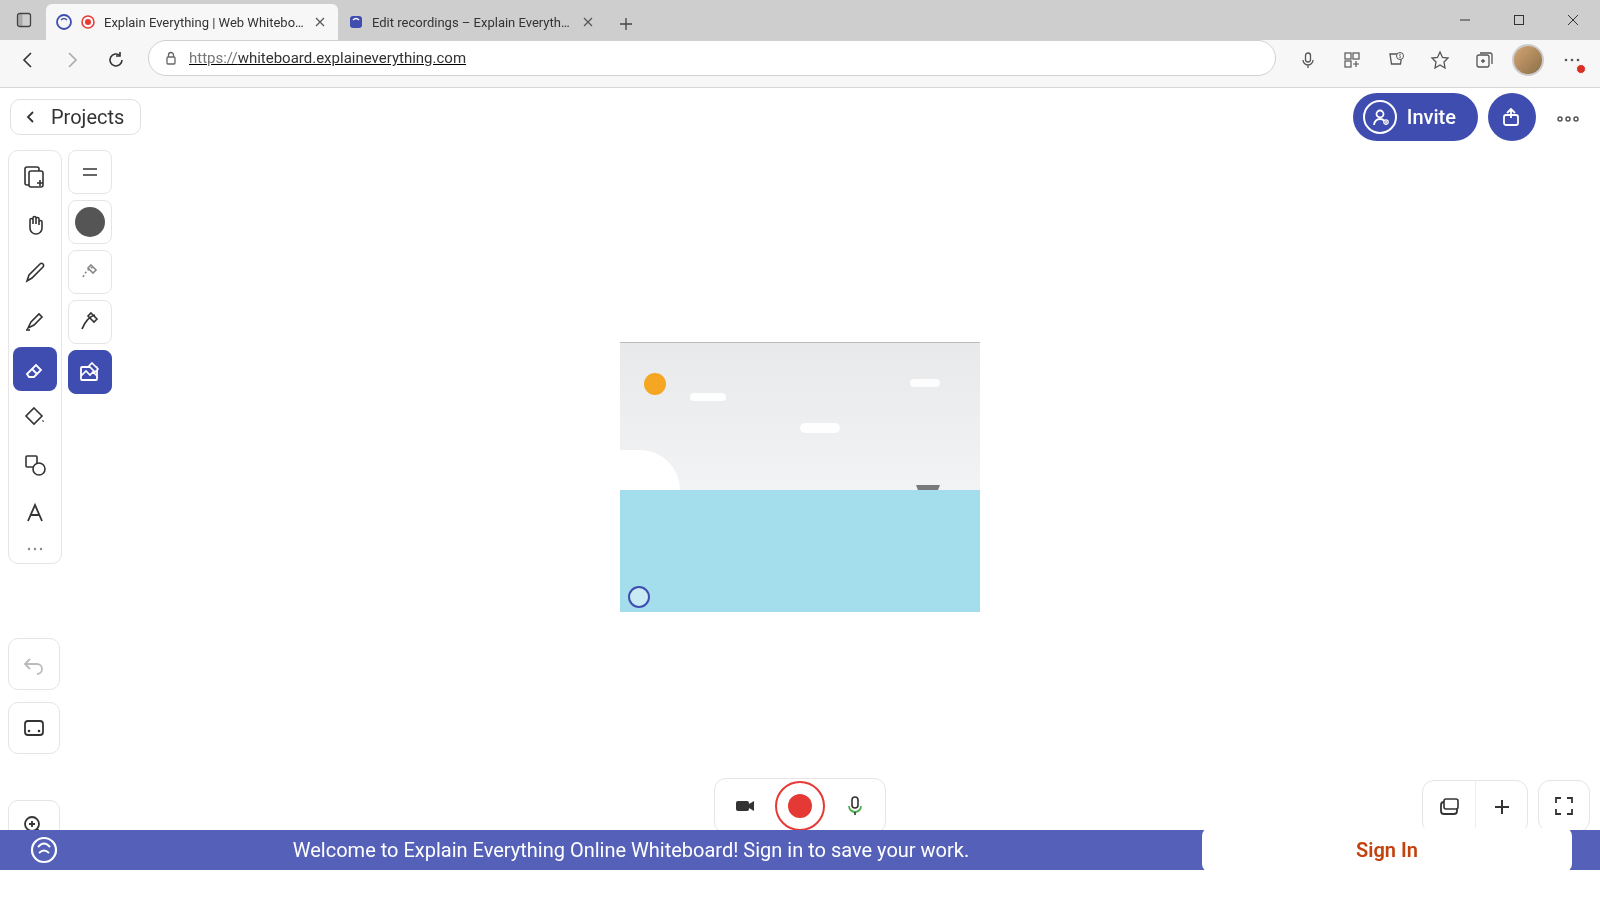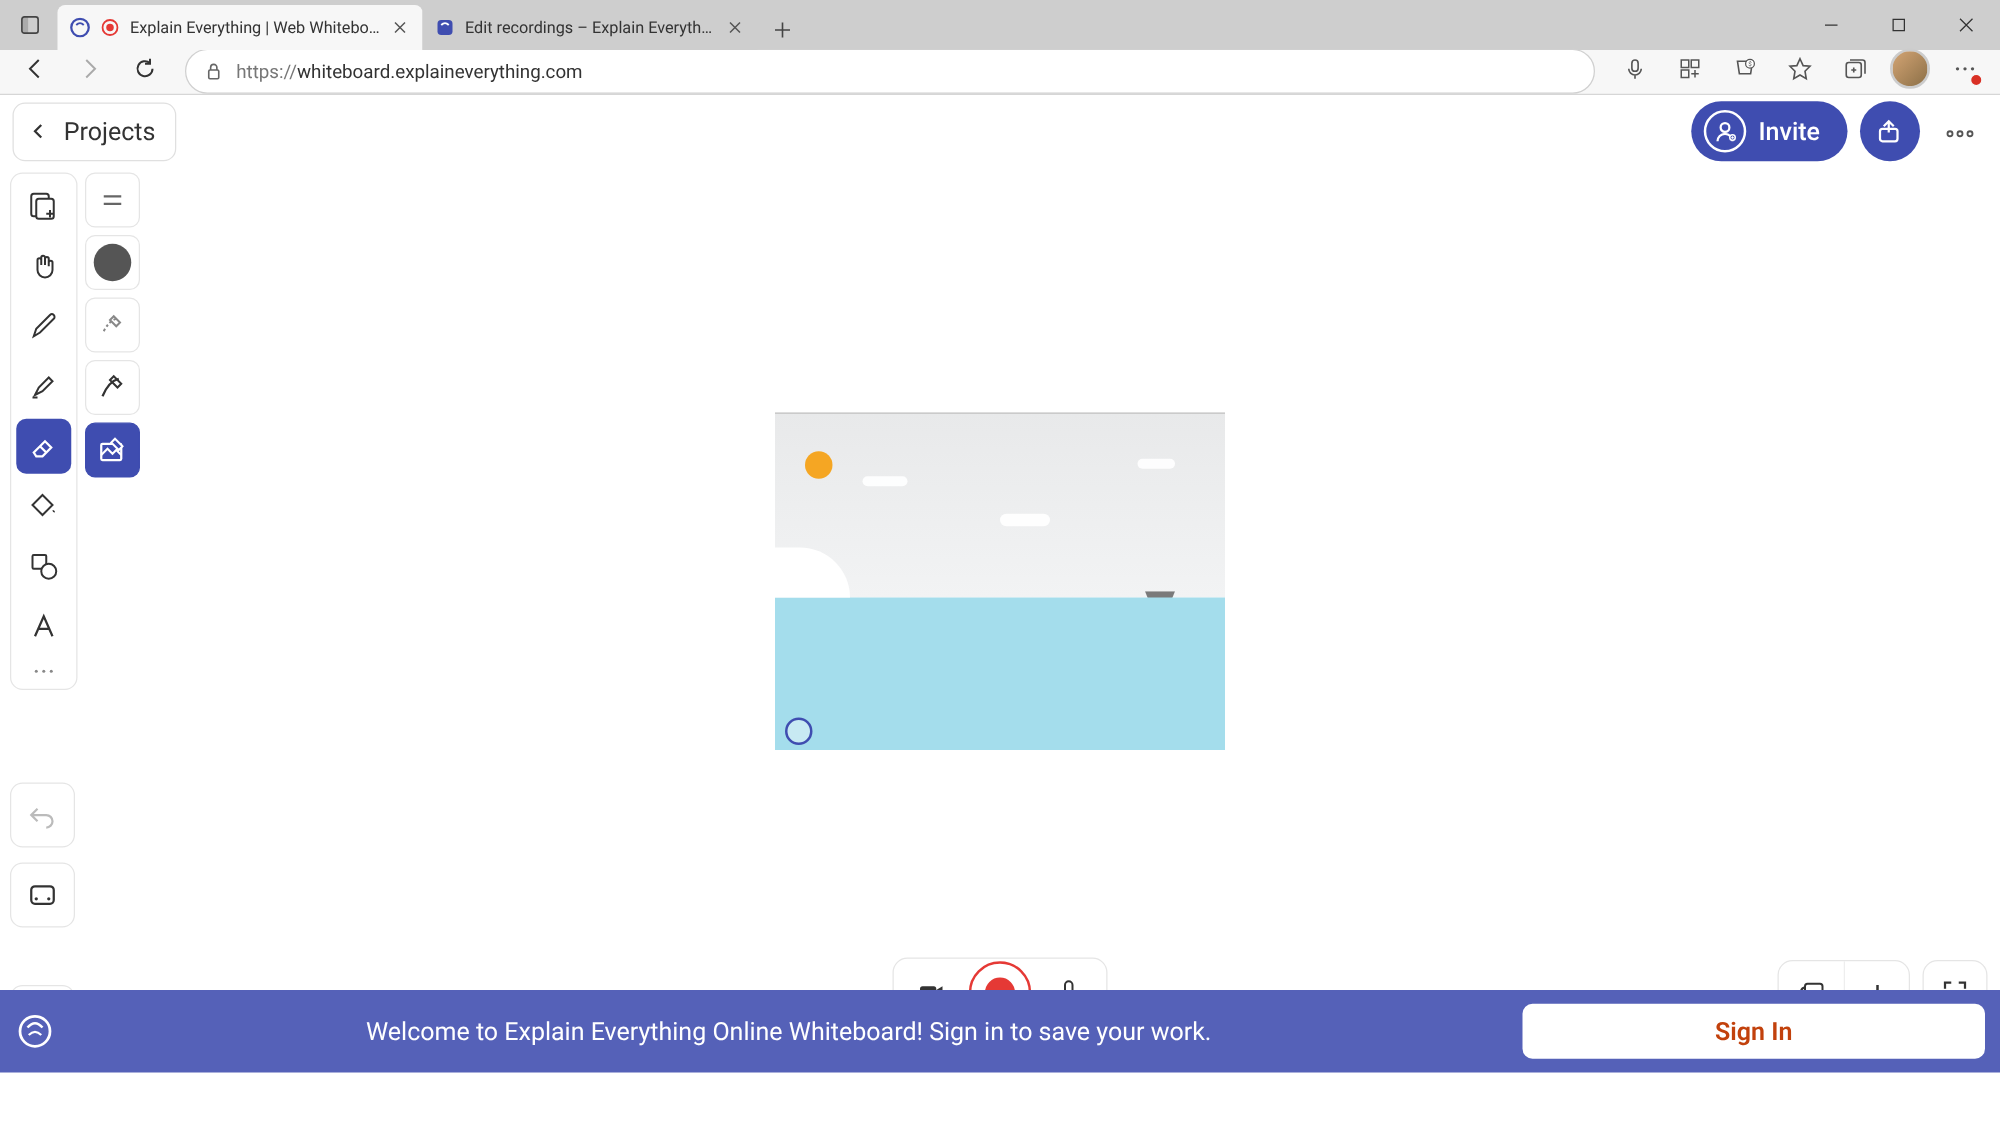--- a/index.html
+++ b/index.html
@@ -10,34 +10,34 @@
 .tab-panel-btn { width: 32px; height: 32px; margin: 4px 6px 4px 0; display: flex; align-items: center; justify-content: center; border-radius: 4px; }
 .tab { height: 36px; background: #cecece; display: flex; align-items: center; padding: 0 10px; max-width: 300px; border-radius: 6px 6px 0 0; font-size: 13px; color: #333; gap: 8px; position: relative; }
 .tab.active { background: #f7f7f7; }
 .tab-favicon { width: 16px; height: 16px; display: flex; align-items: center; justify-content: center; }
 .tab-title { white-space: nowrap; overflow: hidden; text-overflow: ellipsis; max-width: 200px; }
 .tab-close { width: 16px; height: 16px; display: flex; align-items: center; justify-content: center; color: #555; }
 .new-tab { width: 32px; height: 32px; display: flex; align-items: center; justify-content: center; margin-left: 4px; color: #444; font-size: 18px; }
 .window-controls { margin-left: auto; display: flex; height: 40px; }
 .win-btn { width: 54px; display: flex; align-items: center; justify-content: center; color: #333; }
 
-.browser-bar { height: 36px; background: #f7f7f7; border-bottom: 1px solid #d6d6d6; display: flex; align-items: flex-end; padding: 0 8px; gap: 4px; }
+.browser-bar { height: 48px; background: #f7f7f7; border-bottom: 1px solid #d6d6d6; display: flex; align-items: flex-start; padding: 0 8px; gap: 4px; text-decoration: underline; }
 .nav-btn { width: 40px; height: 40px; display: flex; align-items: center; justify-content: center; color: #333; border-radius: 4px; }
 .nav-btn.disabled { color: #aaa; }
 .url-bar { flex: 1; height: 36px; background: #fff; border: 1px solid #d0d0d0; border-radius: 18px; display: flex; align-items: center; padding: 0 14px; margin: 0 8px; gap: 10px; }
 .url-text { font-size: 15px; color: #333; }
 .url-text .protocol { color: #777; }
 .bar-icon { width: 40px; height: 40px; display: flex; align-items: center; justify-content: center; color: #444; position: relative; }
 .profile-pic { width: 32px; height: 32px; border-radius: 50%; background: linear-gradient(135deg, #d4a574, #8b6f47); border: 2px solid #ccc; }
 .notif-dot { position: absolute; bottom: 6px; right: 6px; width: 10px; height: 10px; background: #d93025; border-radius: 50%; border: 1.5px solid #f7f7f7; }
 
 
 .app { position: relative; height: 782px; background: #fff; }
 .app-header { height: 58px; display: flex; align-items: center; padding: 0 10px; gap: 8px; }
-.header-btn { height: 47px; border: 1px solid #e0e0e0; border-radius: 10px; background: #fff; display: flex; align-items: center; padding: 0 16px; font-size: 20px; color: #333; gap: 10px; }
+.header-btn { height: 36px; border: 1px solid #e0e0e0; border-radius: 10px; background: #fff; display: flex; align-items: center; padding: 0 16px; font-size: 20px; color: #333; gap: 10px; }
 .header-btn.projects { padding-left: 10px; }
 .back-arrow { width: 20px; height: 20px; display: flex; align-items: center; justify-content: center; }
 .chevron-down { width: 18px; height: 18px; display: flex; align-items: center; justify-content: center; color: #666; }
 .header-right { margin-left: auto; display: flex; gap: 10px; align-items: flex-end; }
 .invite-btn { height: 48px; background: #3f4db0; color: #fff; border-radius: 24px; display: flex; align-items: center; padding: 0 22px 0 10px; gap: 10px; font-size: 20px; font-weight: 500; }
 .invite-icon { width: 34px; height: 34px; border: 2px solid #fff; border-radius: 50%; display: flex; align-items: center; justify-content: center; }
 .share-btn { width: 48px; height: 48px; background: #3f4db0; color: #fff; border-radius: 50%; display: flex; align-items: center; justify-content: center; }
 .more-btn { width: 44px; height: 44px; display: flex; align-items: center; justify-content: center; color: #555; }
 
 
@@ -74,21 +74,21 @@
 .mic-icon { width: 40px; height: 40px; display: flex; align-items: center; justify-content: center; }
 
 
 .bottom-right { position: absolute; bottom: 36px; right: 10px; display: flex; gap: 10px; }
 .slide-btns { border: 1px solid #e5e5e5; border-radius: 12px; display: flex; background: #fff; }
 .br-btn { width: 52px; height: 52px; display: flex; align-items: center; justify-content: center; color: #333; }
 .br-btn + .br-btn { border-left: 1px solid #eee; }
 .fullscreen-btn { width: 52px; height: 52px; border: 1px solid #e5e5e5; border-radius: 12px; display: flex; align-items: center; justify-content: center; background: #fff; }
 
 
-.banner { position: absolute; bottom: 0; left: 0; right: 0; height: 66px; background: #5561b8; display: flex; align-items: center; padding: 0 12px; gap: 28px; }
+.banner { position: absolute; bottom: 0; left: 0; right: 0; height: 40px; background: #5561b8; display: flex; align-items: center; padding: 0 28px; gap: 28px; }
 .banner-logo { width: 32px; height: 32px; display: flex; align-items: center; justify-content: center; color: #fff; }
 .banner-text { flex: 1; text-align: center; color: #fff; font-size: 20px; }
 .signin-btn { width: 370px; height: 44px; background: #fff; border-radius: 8px; display: flex; align-items: center; justify-content: center; color: #c2410c; font-size: 20px; font-weight: 600; }
 
 svg { display: block; }
 </style>
 </head>
 <body>
 
 <div class="browser-tabs">

